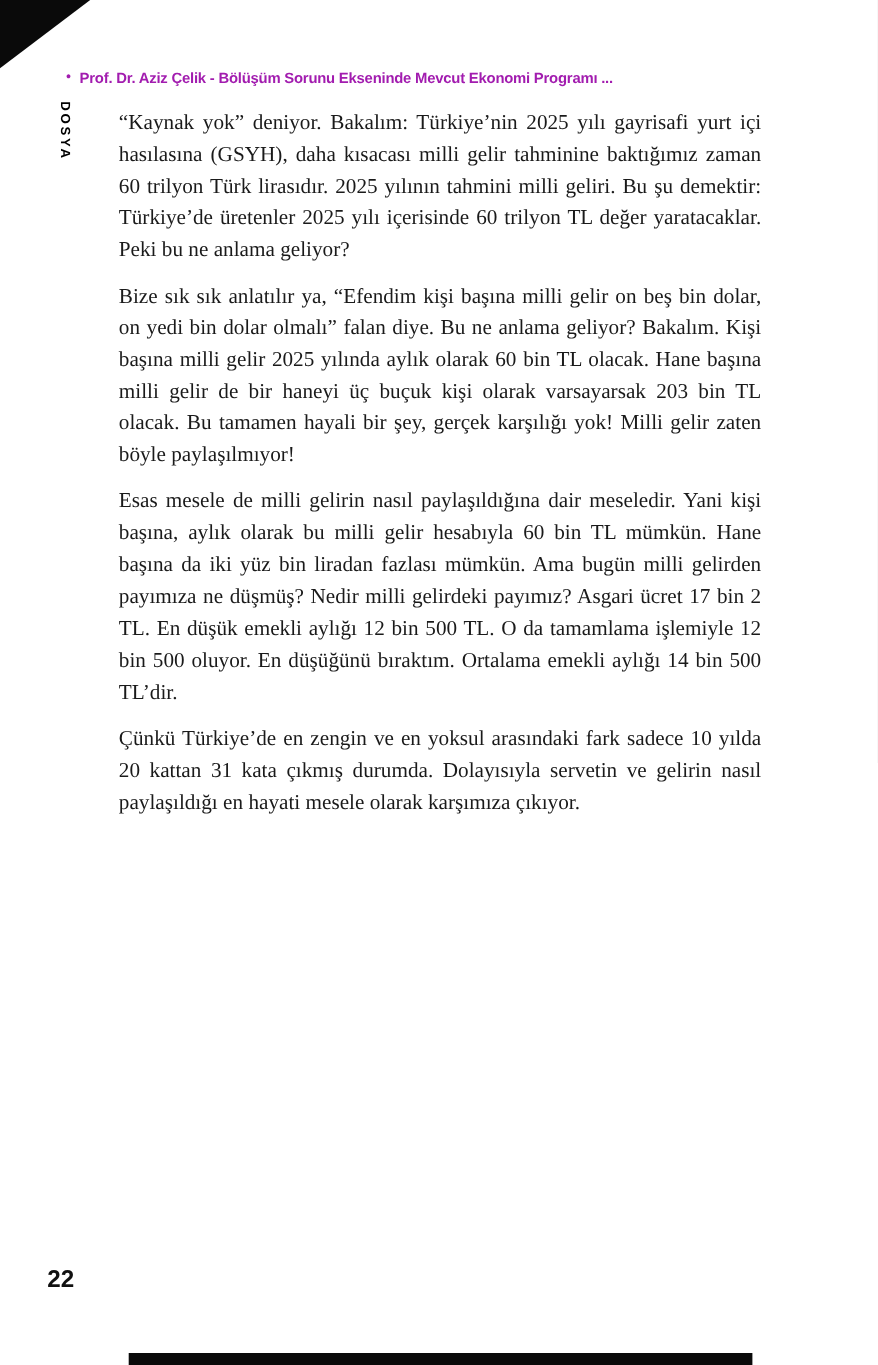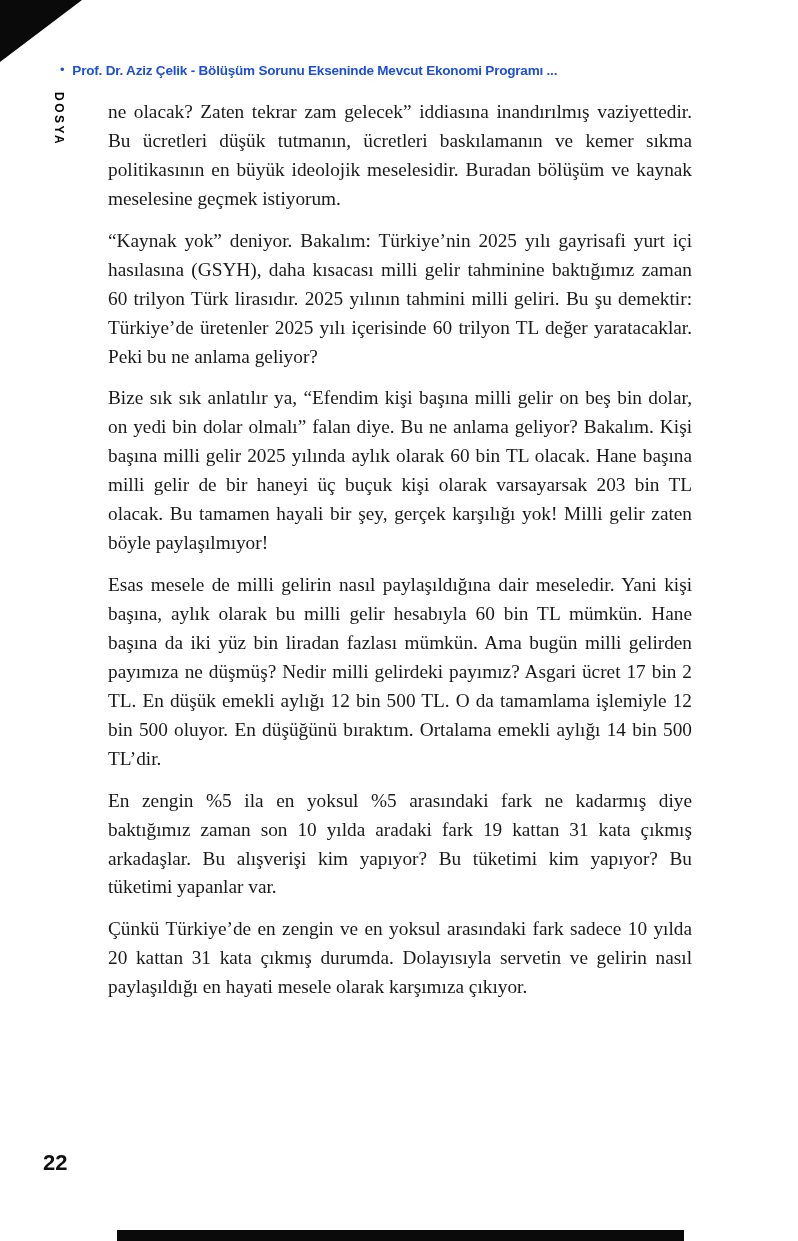--- a/index.html
+++ b/index.html
@@ -27,21 +27,21 @@
     border-right: 82px solid transparent;
   }
   .header {
     position: absolute;
     top: 63px;
     left: 60px;
     width: 700px;
     font-family: "Liberation Sans", "DejaVu Sans", sans-serif;
     font-size: 13.5px;
     letter-spacing: -0.2px;
-    color: #1d4ed8;
+    color: #a21caf;
     white-space: nowrap;
   }
   .header .bullet {
     display: inline-block;
     margin-right: 8px;
     font-size: 13px;
     transform: translateY(-1px);
   }
   .header .author {
     font-weight: 700;
@@ -99,25 +99,23 @@
 
   <div class="corner-triangle"></div>
 
   <div class="header">
     <span class="bullet">•</span><span class="author">Prof. Dr. Aziz Çelik - </span><span class="title">Bölüşüm Sorunu Ekseninde Mevcut Ekonomi Programı ...</span>
   </div>
 
   <div class="dosya">DOSYA</div>
 
   <main class="body-col">
-    <p>ne olacak? Zaten tekrar zam gelecek” iddiasına inandırılmış vaziyettedir. Bu ücretleri düşük tutmanın, ücretleri baskılamanın ve kemer sıkma politikasının en büyük ideolojik meselesidir. Buradan bölüşüm ve kaynak meselesine geçmek istiyorum.</p>
     <p>“Kaynak yok” deniyor. Bakalım: Türkiye’nin 2025 yılı gayrisafi yurt içi hasılasına (GSYH), daha kısacası milli gelir tahminine baktığımız zaman 60 trilyon Türk lirasıdır. 2025 yılının tahmini milli geliri. Bu şu demektir: Türkiye’de üretenler 2025 yılı içerisinde 60 trilyon TL değer yaratacaklar. Peki bu ne anlama geliyor?</p>
     <p>Bize sık sık anlatılır ya, “Efendim kişi başına milli gelir on beş bin dolar, on yedi bin dolar olmalı” falan diye. Bu ne anlama geliyor? Bakalım. Kişi başına milli gelir 2025 yılında aylık olarak 60 bin TL olacak. Hane başına milli gelir de bir haneyi üç buçuk kişi olarak varsayarsak 203 bin TL olacak. Bu tamamen hayali bir şey, gerçek karşılığı yok! Milli gelir zaten böyle paylaşılmıyor!</p>
     <p>Esas mesele de milli gelirin nasıl paylaşıldığına dair meseledir. Yani kişi başına, aylık olarak bu milli gelir hesabıyla 60 bin TL mümkün. Hane başına da iki yüz bin liradan fazlası mümkün. Ama bugün milli gelirden payımıza ne düşmüş? Nedir milli gelirdeki payımız? Asgari ücret 17 bin 2 TL. En düşük emekli aylığı 12 bin 500 TL. O da tamamlama işlemiyle 12 bin 500 oluyor. En düşüğünü bıraktım. Ortalama emekli aylığı 14 bin 500 TL’dir.</p>
-    <p>En zengin %5 ila en yoksul %5 arasındaki fark ne kadarmış diye baktığımız zaman son 10 yılda aradaki fark 19 kattan 31 kata çıkmış arkadaşlar. Bu alışverişi kim yapıyor? Bu tüketimi kim yapıyor? Bu tüketimi yapanlar var.</p>
     <p>Çünkü Türkiye’de en zengin ve en yoksul arasındaki fark sadece 10 yılda 20 kattan 31 kata çıkmış durumda. Dolayısıyla servetin ve gelirin nasıl paylaşıldığı en hayati mesele olarak karşımıza çıkıyor.</p>
   </main>
 
   <div class="page-number">22</div>
 
   <div class="bottom-bar"></div>
 
 </div>
 
 </body></html>

